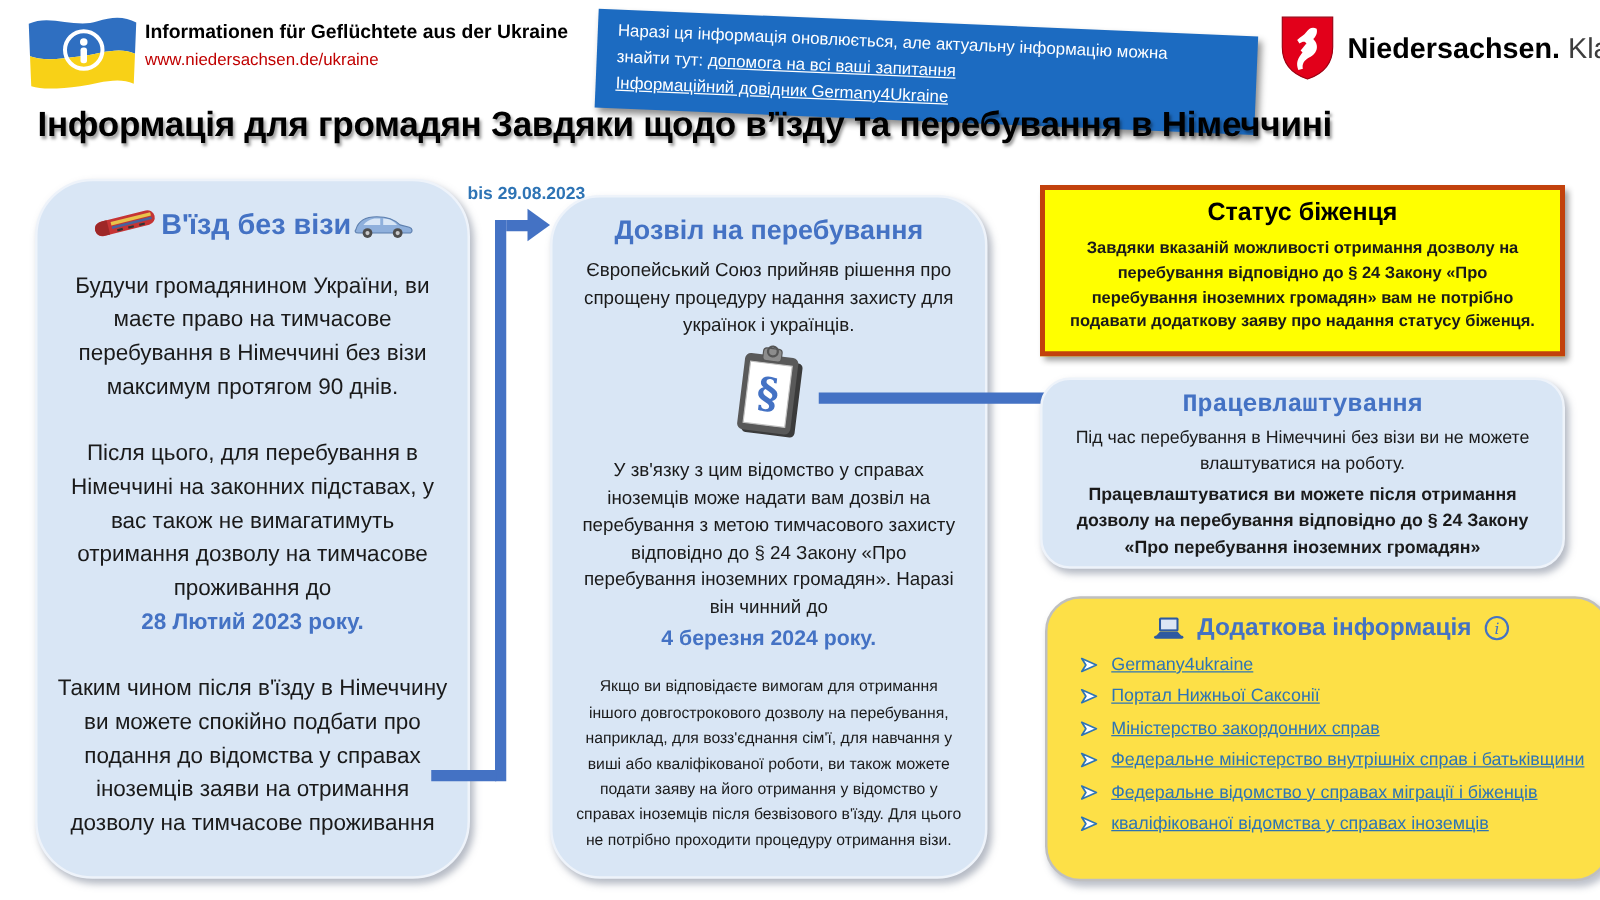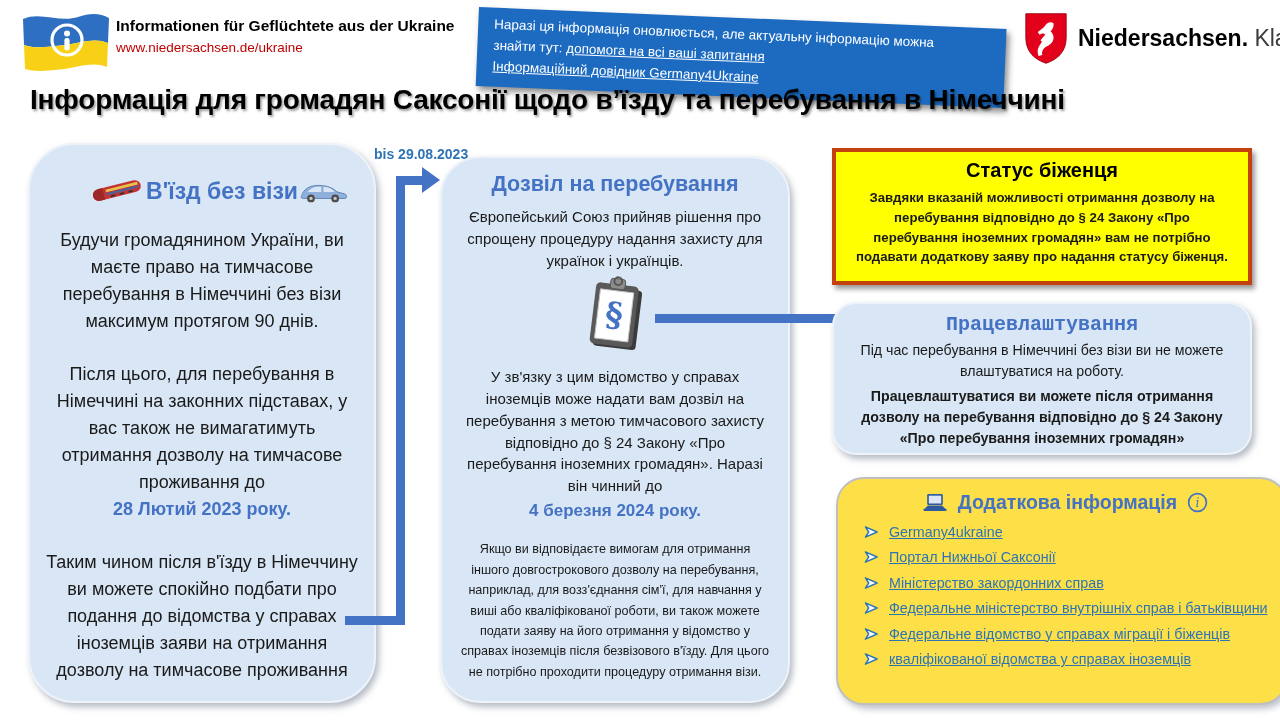--- a/index.html
+++ b/index.html
@@ -30,21 +30,21 @@
   
   .card{position:absolute;box-sizing:border-box;}
   .blue{background:var(--cardbg);border:2px solid #eef3fa;
         box-shadow:3px 4px 6px rgba(110,120,140,.5);}
   .card h2{margin:0;text-align:center;color:var(--accent);}
   .card p{margin:0;text-align:center;color:#1a1a1a;}
   .date{display:block;color:var(--accent);font-weight:bold;}
   .bold{font-weight:bold;}
 
   #card-visa{left:28px;top:143px;width:348px;height:560px;border-radius:46px;padding:14px 16px;}
-  .card-head{display:flex;align-items:center;justify-content:flex-end;padding:0 8px;margin-top:16px;}
+  .card-head{display:flex;align-items:center;justify-content:center;padding:0 8px;margin-top:4px;}
   #card-visa h2{font-size:23px;}
   #card-visa p{font-size:18px;line-height:1.5;}
   #card-visa .p1{margin-top:20px;}
   #card-visa .p2{margin-top:26px;}
   #card-visa .p3{margin-top:26px;}
 
   #card-res{left:440px;top:156px;width:350px;height:547px;border-radius:40px;padding:12px 17px;}
   #card-res h2{font-size:21.5px;margin-top:2px;}
   #card-res p.main{font-size:15px;line-height:1.45;margin-top:9px;}
   #card-res .clip{display:block;margin:4px auto 0;}
@@ -108,21 +108,21 @@
 
   <div class="logo">
     <svg class="crest" viewBox="0 0 48 58">
       <path d="M2 2 H46 V28 C46 44 36 52 24 56 C12 52 2 44 2 28 Z" fill="#E2001A" stroke="#9a0012" stroke-width="1"></path>
       <path d="M32 12 C28 10 25 12 23 15 C21 18 18 19 15 22 L17 25 C20 23 22 23 23 25 C24 28 21 31 18 35 C15 39 14 43 16 48 L20 47 C19 43 21 40 24 38 C28 36 31 34 32 30 C33 26 31 23 29 21 C31 19 33 16 32 12 Z" fill="#fff"></path>
       <path d="M23 25 L18 31 L20 33 L25 28 Z" fill="#fff"></path>
     </svg>
     <div class="logo-text"><span class="logo-bold">Niedersachsen.</span><span class="logo-reg"> Klar.</span></div>
   </div>
 
-  <h1>Інформація для громадян Саксонії щодо в’їзду та перебування в Німеччині</h1>
+  <h1>Інформація для громадян Завдяки щодо в’їзду та перебування в Німеччині</h1>
 
   <section class="card blue" id="card-visa">
     <div class="card-head">
       <svg width="58" height="32" viewBox="0 0 64 34">
         <g transform="rotate(-14 32 17)">
           <rect x="5" y="10" width="54" height="13" rx="6.5" fill="#c53434"></rect>
           <path d="M5 16.5 q0 -6.5 9 -6.5 h3 v13 h-3 q-9 0 -9 -6.5 Z" fill="#9e2727"></path>
           <rect x="20" y="12.5" width="36" height="3" fill="#e8c34a"></rect>
           <rect x="20" y="16.5" width="36" height="2.2" fill="#48629e"></rect>
           <rect x="24" y="20" width="5" height="2" fill="#333"></rect>

